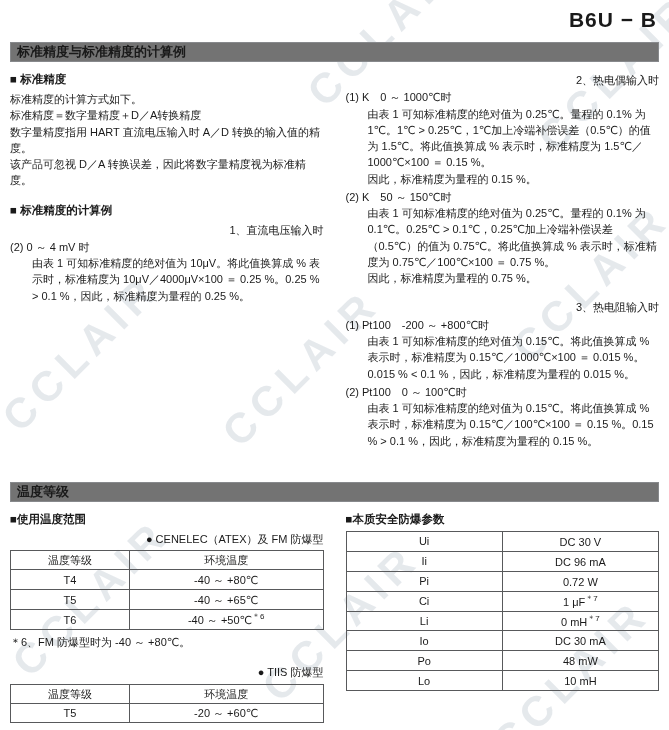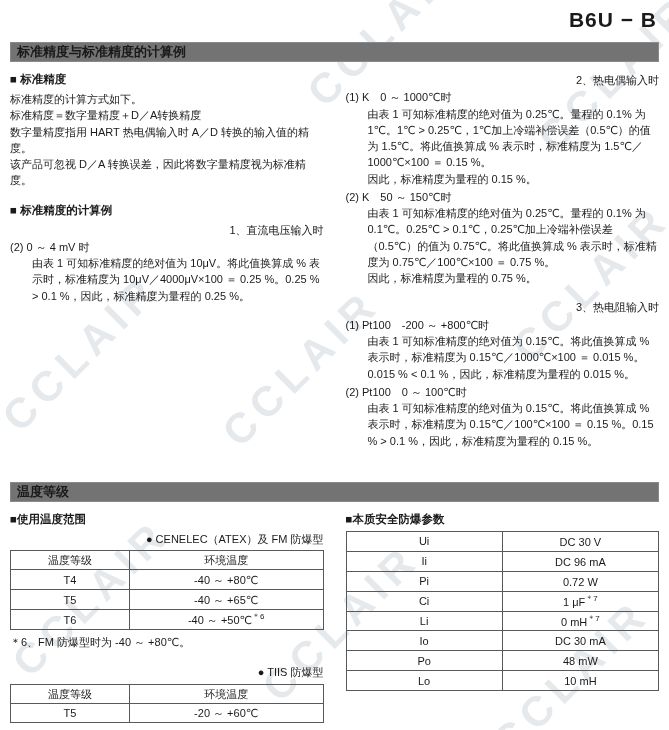--- a/index.html
+++ b/index.html
@@ -62,21 +62,21 @@
 
   <div class="section-bar">标准精度与标准精度的计算例</div>
 
   <div class="cols">
 
     <div class="col">
       <div class="block">
         <div class="h-square">■ 标准精度</div>
         <p>标准精度的计算方式如下。</p>
         <p>标准精度＝数字量精度＋D／A转换精度</p>
-        <p>数字量精度指用 HART 热电偶输入时 A／D 转换的输入值的精度。</p>
+        <p>数字量精度指用 HART 直流电压输入时 A／D 转换的输入值的精度。</p>
         <p>该产品可忽视 D／A 转换误差，因此将数字量精度视为标准精度。</p>
       </div>
 
       <div class="block">
         <div class="h-square">■ 标准精度的计算例</div>
         <div class="sub-heading">1、直流电压输入时</div>
 
         <div class="item">
           <div class="item-title">(2) 0 ～ 4 mV 时</div>
           <div class="item-body">由表 1 可知标准精度的绝对值为 10μV。将此值换算成 % 表示时，标准精度为 10μV／4000μV×100 ＝ 0.25 %。0.25 % &gt; 0.1 %，因此，标准精度为量程的 0.25 %。</div>

